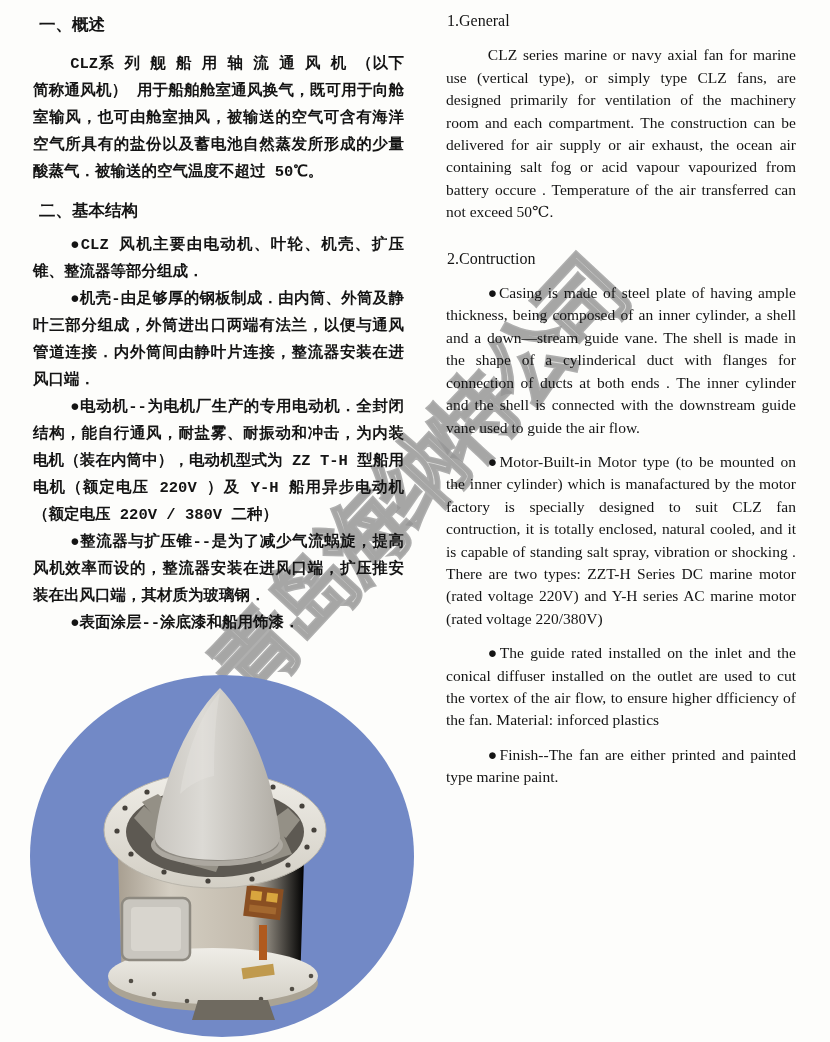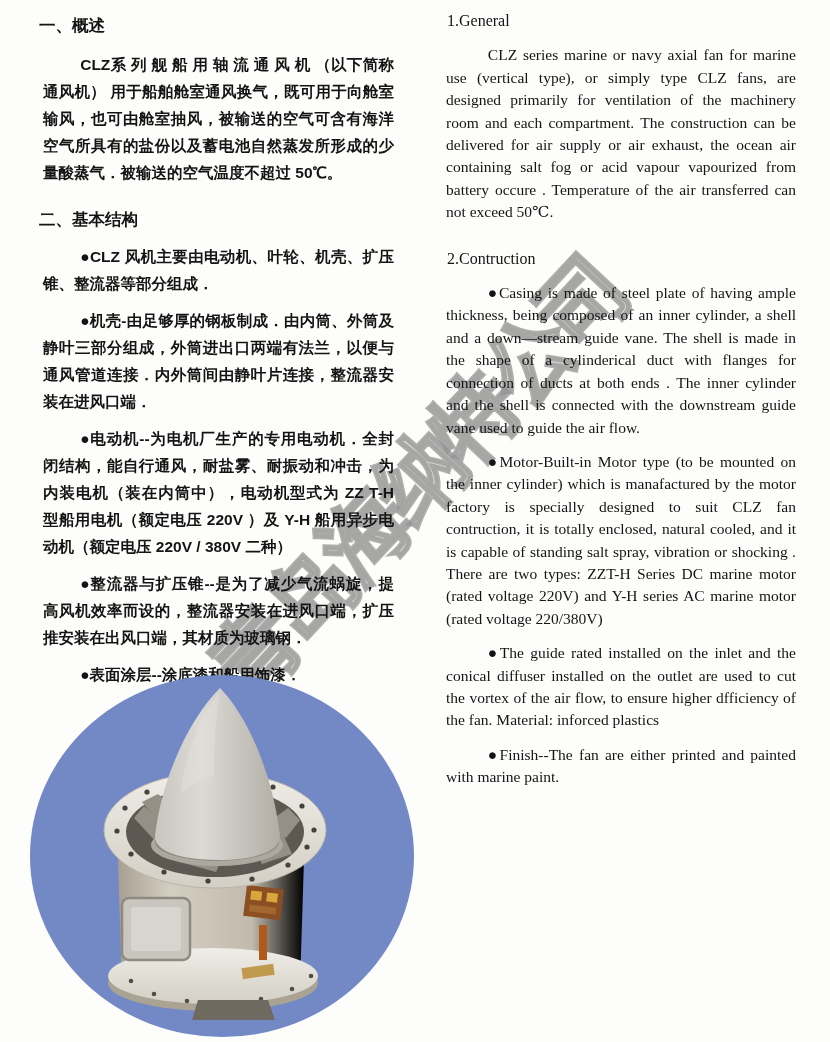--- a/index.html
+++ b/index.html
@@ -16,25 +16,25 @@
     font-family:"DejaVu Sans","Liberation Sans",sans-serif;
     font-weight:bold;font-size:86px;letter-spacing:-6px;white-space:nowrap;
     color:rgba(160,160,160,0.38);
     -webkit-text-stroke:3px rgba(148,148,148,0.75);
     pointer-events:none;user-select:none;
   }
   
   .col{position:absolute;top:6px;z-index:2;}
   .col-left{left:33px;width:371px;}
   .col-right{left:434px;width:374px;}
-  .zh{font-family:Liberation Sans, sans-serif;font-weight:bold;
+  .zh{font-family:Liberation Mono, monospace;font-weight:bold;
       font-size:15.5px;line-height:27px;}
   .zh .heading{font-size:16.5px;margin:6px 0 12px 6px;}
-  .zh p{margin:10px;text-indent:2.4em;text-align:justify;}
-  .zh .heading2{margin:20px 0 7px 6px;}
+  .zh p{margin:0;text-indent:2.4em;text-align:justify;}
+  .zh .heading2{margin:12px 0 7px 6px;}
   .en{font-size:15.5px;line-height:22.4px;}
   .en .heading{font-size:16px;margin:4px 0 10px 13px;}
   .en p{margin:12px;text-indent:2.7em;text-align:justify;}
   .en .heading2{margin:24px 0 10px 13px;}
   .gap-md{margin-top:14px;}
   .gap-lg{margin-top:30px;}
   .gap-xl{margin-top:36px;}
   
   .fan-figure{position:absolute;left:30px;top:666px;width:390px;height:376px;z-index:2;}
 </style>
@@ -56,21 +56,21 @@
     <p>●表面涂层--涂底漆和船用饰漆．</p>
   </div>
 
   <div class="col col-right en">
     <div class="heading">1.General</div>
     <p>CLZ series marine or navy axial fan for marine  use (vertical type), or simply type CLZ fans, are designed primarily for ventilation of the machinery room and each compartment. The construction can be delivered for air supply or air exhaust, the ocean air containing salt fog or acid vapour vapourized from battery occure . Temperature of the air transferred can not exceed 50℃.</p>
     <div class="heading heading2">2.Contruction</div>
     <p class="gap-lg">●Casing is made of steel plate of having ample thickness, being composed of an inner cylinder, a shell and a down—stream guide vane. The shell is made in the shape of a cylinderical duct with flanges for connection of ducts at both ends . The inner cylinder and the shell is connected with the downstream guide vane used to guide the air flow.</p>
     <p>●Motor-Built-in Motor type (to be mounted on the inner cylinder) which is manafactured by the motor factory is specially designed to suit CLZ fan contruction, it is totally enclosed, natural cooled, and it is capable of standing salt spray, vibration or shocking . There are two types: ZZT-H Series DC marine motor (rated voltage 220V) and Y-H series AC marine motor (rated voltage 220/380V)</p>
     <p class="gap-md">●The guide rated installed on the inlet and the conical diffuser installed on the outlet are used to cut the vortex of the air flow, to ensure higher dfficiency of the fan. Material: inforced plastics</p>
-    <p>●Finish--The fan are either printed and painted with marine paint.</p>
+    <p>●Finish--The fan are either printed and painted type marine paint.</p>
   </div>
 
   <div class="fan-figure">
     <svg width="390" height="376" viewBox="0 0 390 376">
       <defs>
         <linearGradient id="gCone" x1="0" y1="0" x2="1" y2="0">
           <stop offset="0" stop-color="#c9c6c0"></stop>
           <stop offset="0.38" stop-color="#dcdad5"></stop>
           <stop offset="1" stop-color="#b1ada5"></stop>
         </linearGradient>

